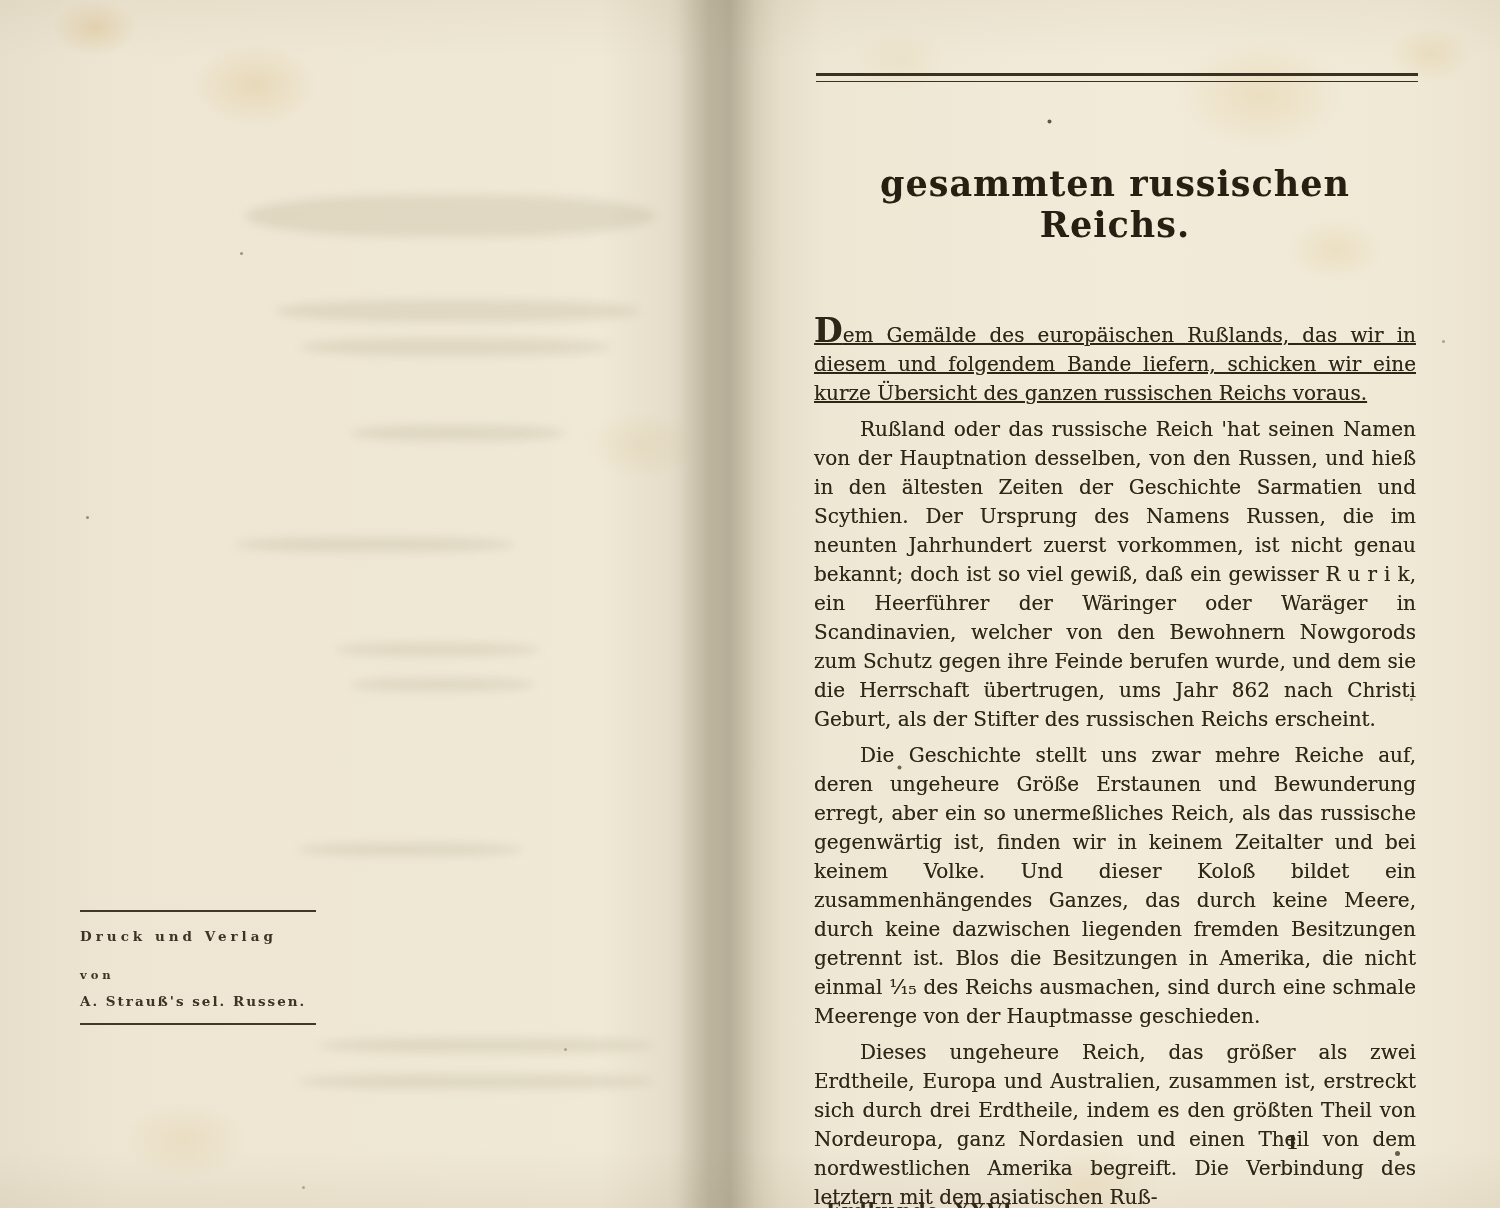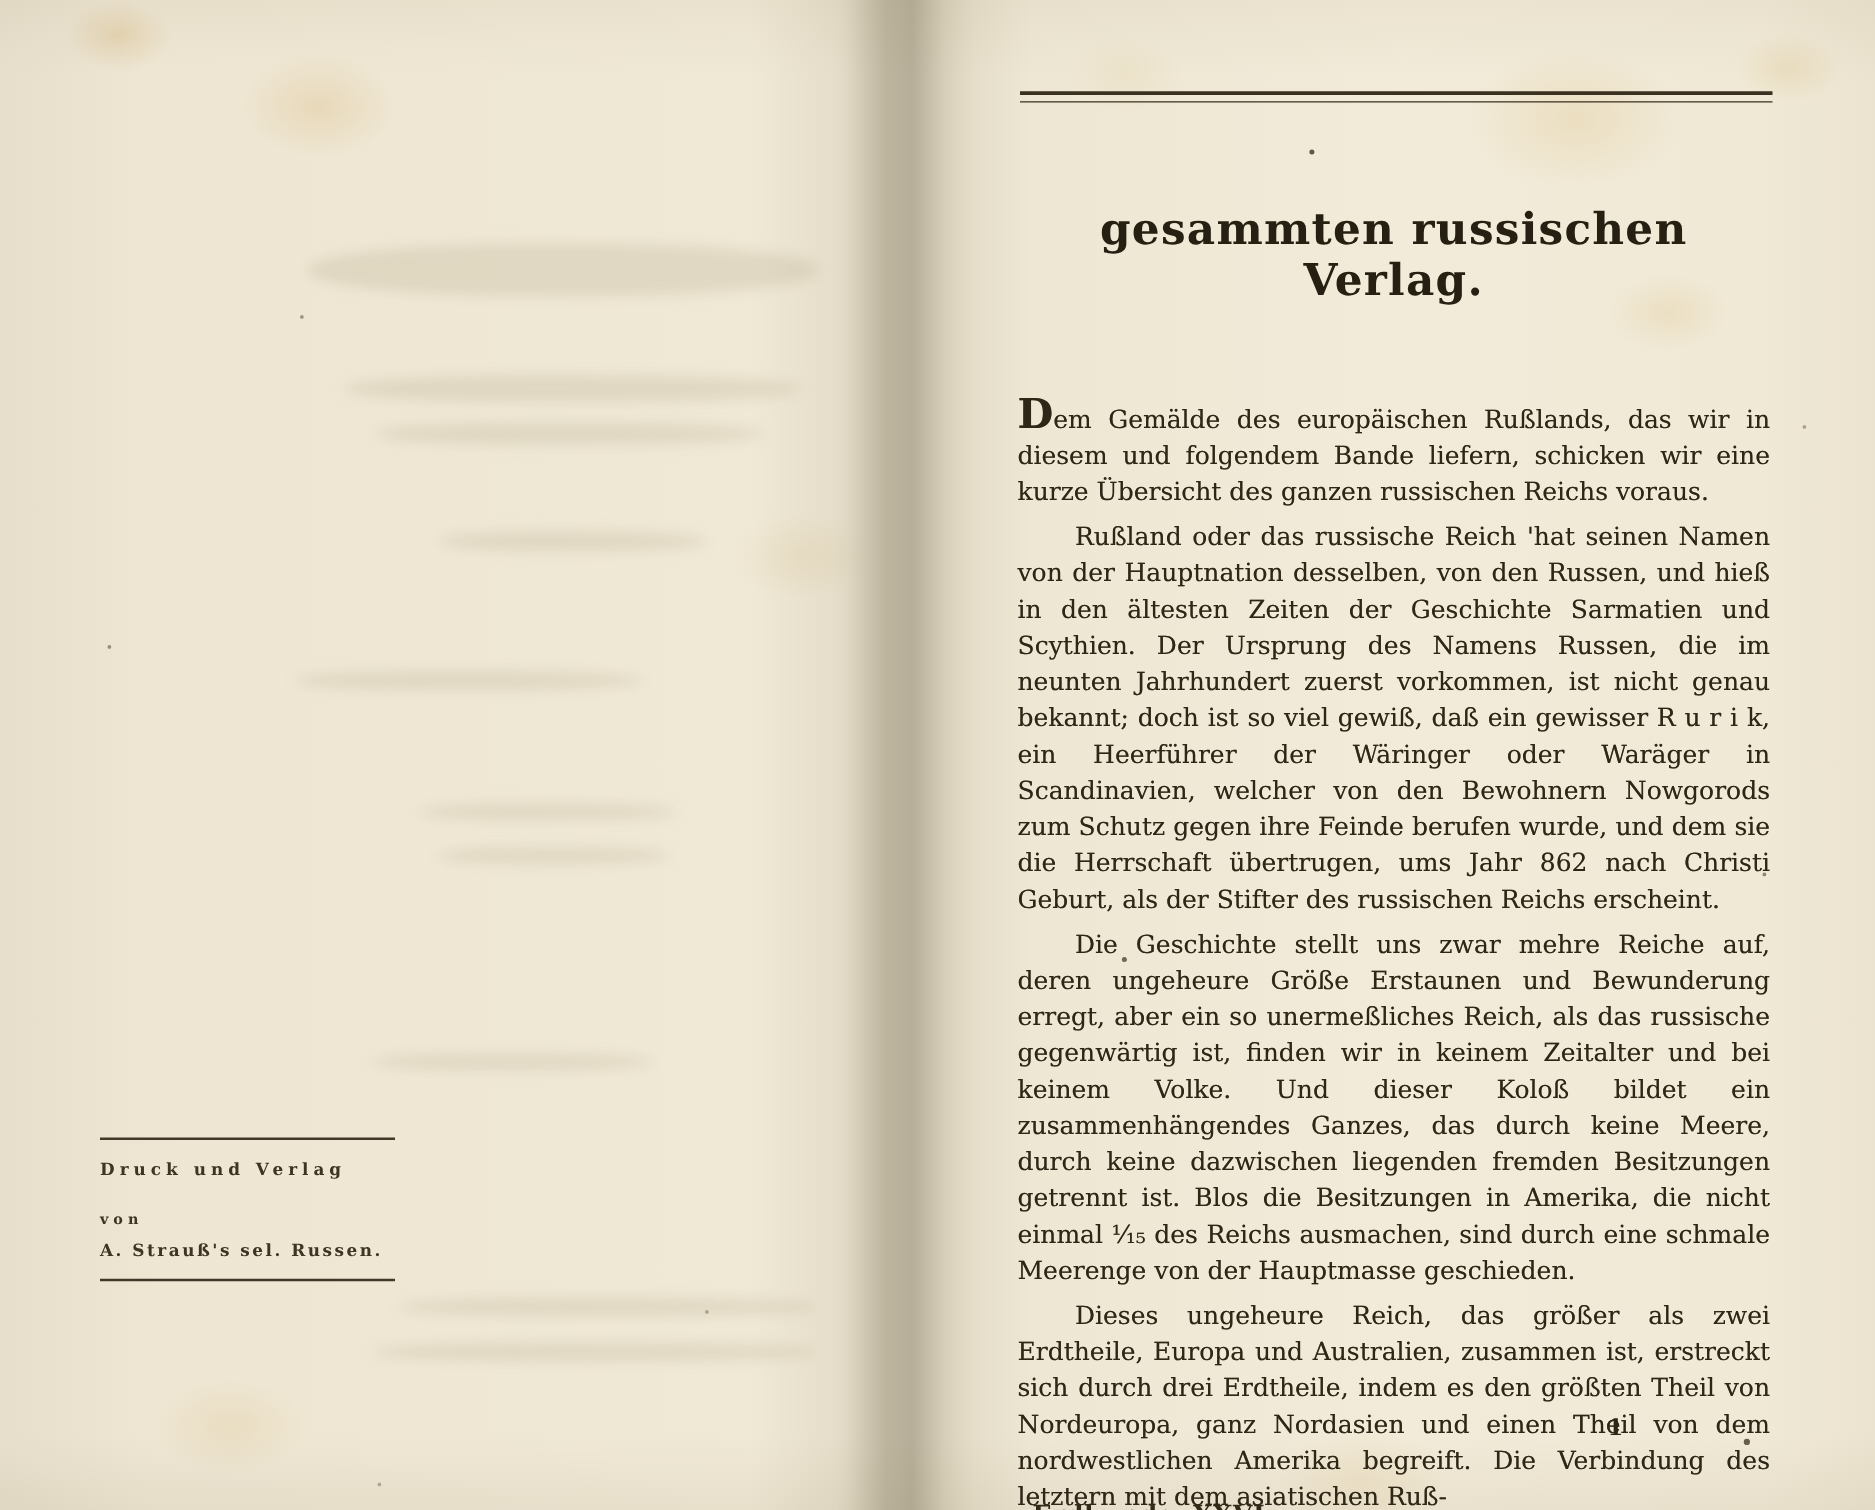--- a/index.html
+++ b/index.html
@@ -73,21 +73,21 @@
   }
   .heading .h-line1 { font-size: 32px; font-weight: bold; letter-spacing: 2px; }
   .heading .h-line2 { font-size: 17px; letter-spacing: 3px; margin-top: 13px; }
   .heading .h-line3 { font-size: 35px; font-weight: bold; letter-spacing: 1px; margin-top: 13px; }
   .body-text {
     position: absolute; left: 814px; top: 318px; width: 602px;
     color: #2e2617; font-size: 20px; line-height: 29px; text-align: justify;
     text-shadow: 0 0 0.5px rgba(45,36,20,0.55);
   }
   .body-text p { margin: 0 0 7px 0; text-indent: 46px; }
-  .body-text p.first { text-indent: 0; }
+  .body-text p.first { text-indent: 0; text-decoration: underline; }
   .body-text p.first::first-letter { font-size: 1.65em; line-height: 0.8; font-weight: bold; }
   .footer-sig {
     position: absolute; left: 826px; top: 1199px;
     font-size: 20px; letter-spacing: 0.5px; color: #332a1a; font-weight: bold;
   }
   .footer-page {
     position: absolute; left: 1286px; top: 1132px;
     font-size: 18px; font-weight: bold; color: #2e2617;
   }
 </style>
@@ -116,21 +116,21 @@
       <div class="rule-bottom"></div>
     </div>
   </div>
 
   <div class="gutter"></div>
 
   <div>
     <div class="top-rule"></div>
 
     <div class="heading">
-      <div class="h-line3">gesammten russischen Verlag.</div>
+      <div class="h-line3">gesammten russischen Reichs.</div>
     </div>
 
     <div class="body-text">
       <p class="first">Dem Gemälde des europäischen Rußlands, das wir in diesem und folgendem Bande liefern, schicken wir eine kurze Übersicht des ganzen russischen Reichs voraus.</p>
       <p>Rußland oder das russische Reich 'hat seinen Namen von der Hauptnation desselben, von den Russen, und hieß in den ältesten Zeiten der Geschichte Sarmatien und Scythien. Der Ursprung des Namens Russen, die im neunten Jahrhundert zuerst vorkommen, ist nicht genau bekannt; doch ist so viel gewiß, daß ein gewisser R u r i k, ein Heerführer der Wäringer oder Waräger in Scandinavien, welcher von den Bewohnern Nowgorods zum Schutz gegen ihre Feinde berufen wurde, und dem sie die Herrschaft übertrugen, ums Jahr 862 nach Christi Geburt, als der Stifter des russischen Reichs erscheint.</p>
       <p>Die Geschichte stellt uns zwar mehre Reiche auf, deren ungeheure Größe Erstaunen und Bewunderung erregt, aber ein so unermeßliches Reich, als das russische gegenwärtig ist, finden wir in keinem Zeitalter und bei keinem Volke. Und dieser Koloß bildet ein zusammenhängendes Ganzes, das durch keine Meere, durch keine dazwischen liegenden fremden Besitzungen getrennt ist. Blos die Besitzungen in Amerika, die nicht einmal ¹⁄₁₅ des Reichs ausmachen, sind durch eine schmale Meerenge von der Hauptmasse geschieden.</p>
       <p>Dieses ungeheure Reich, das größer als zwei Erdtheile, Europa und Australien, zusammen ist, erstreckt sich durch drei Erdtheile, indem es den größten Theil von Nordeuropa, ganz Nordasien und einen Theil von dem nordwestlichen Amerika begreift. Die Verbindung des letztern mit dem asiatischen Ruß-</p>
     </div>
 
     <div class="footer-sig">Erdkunde, XXVI.</div>

